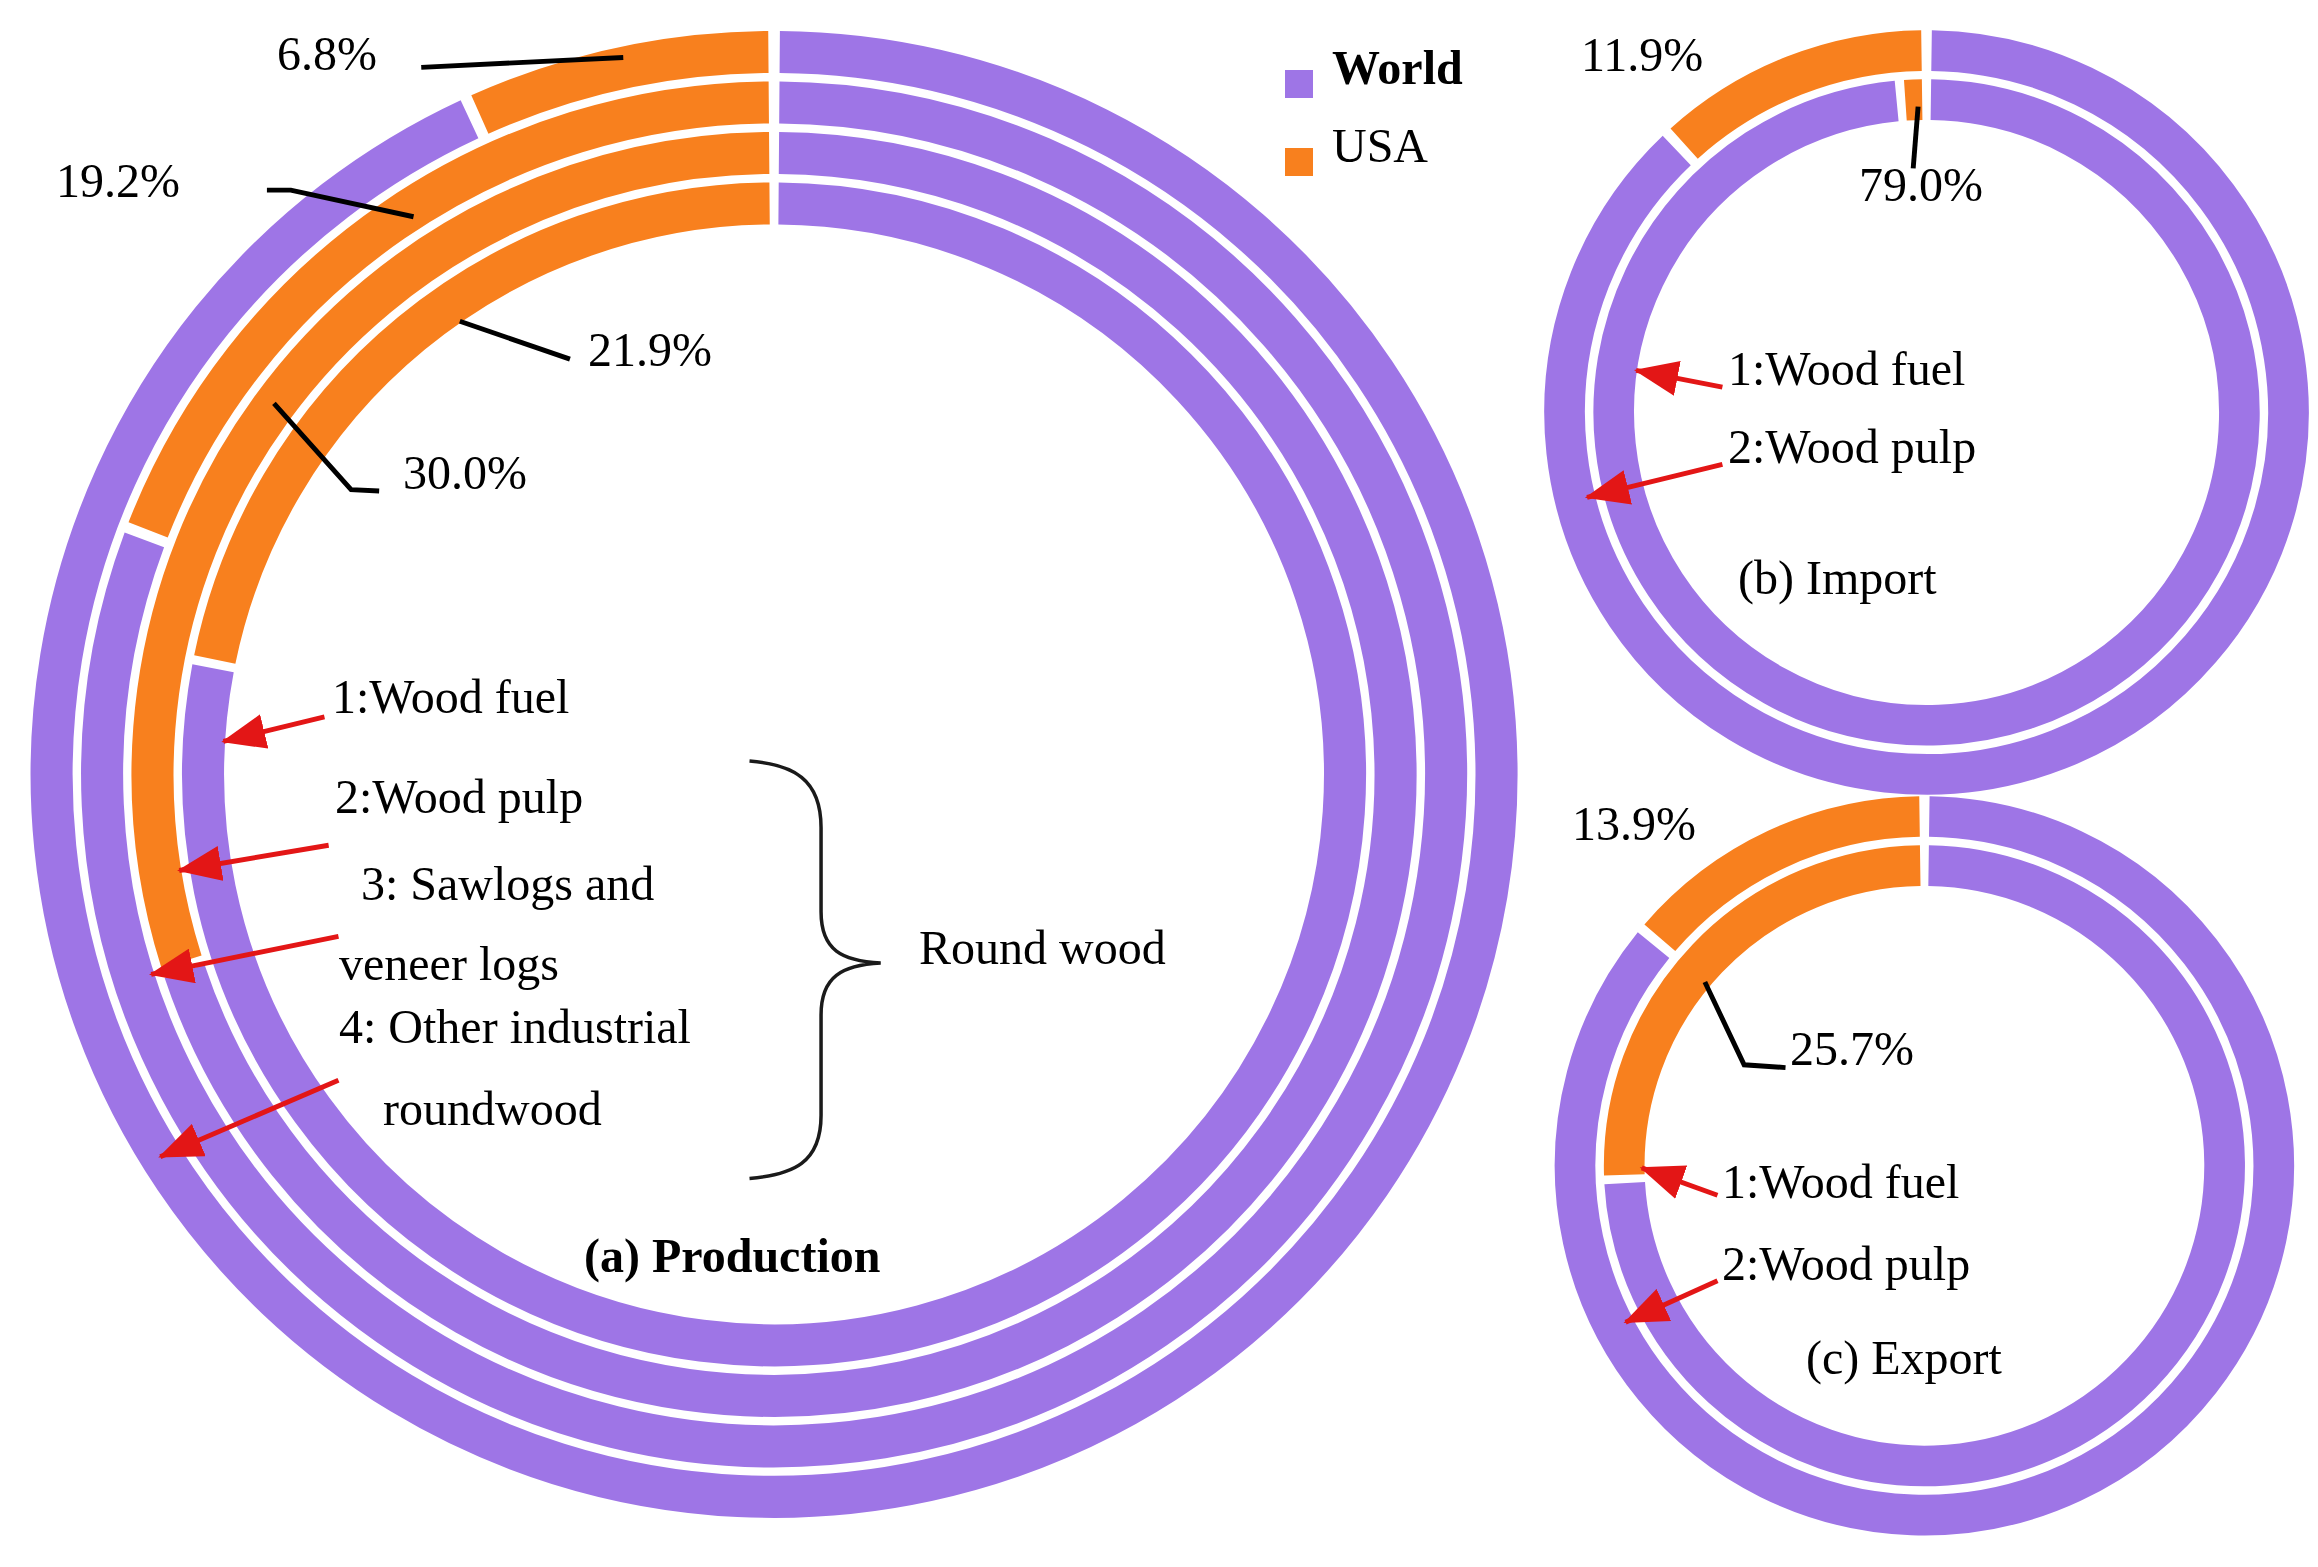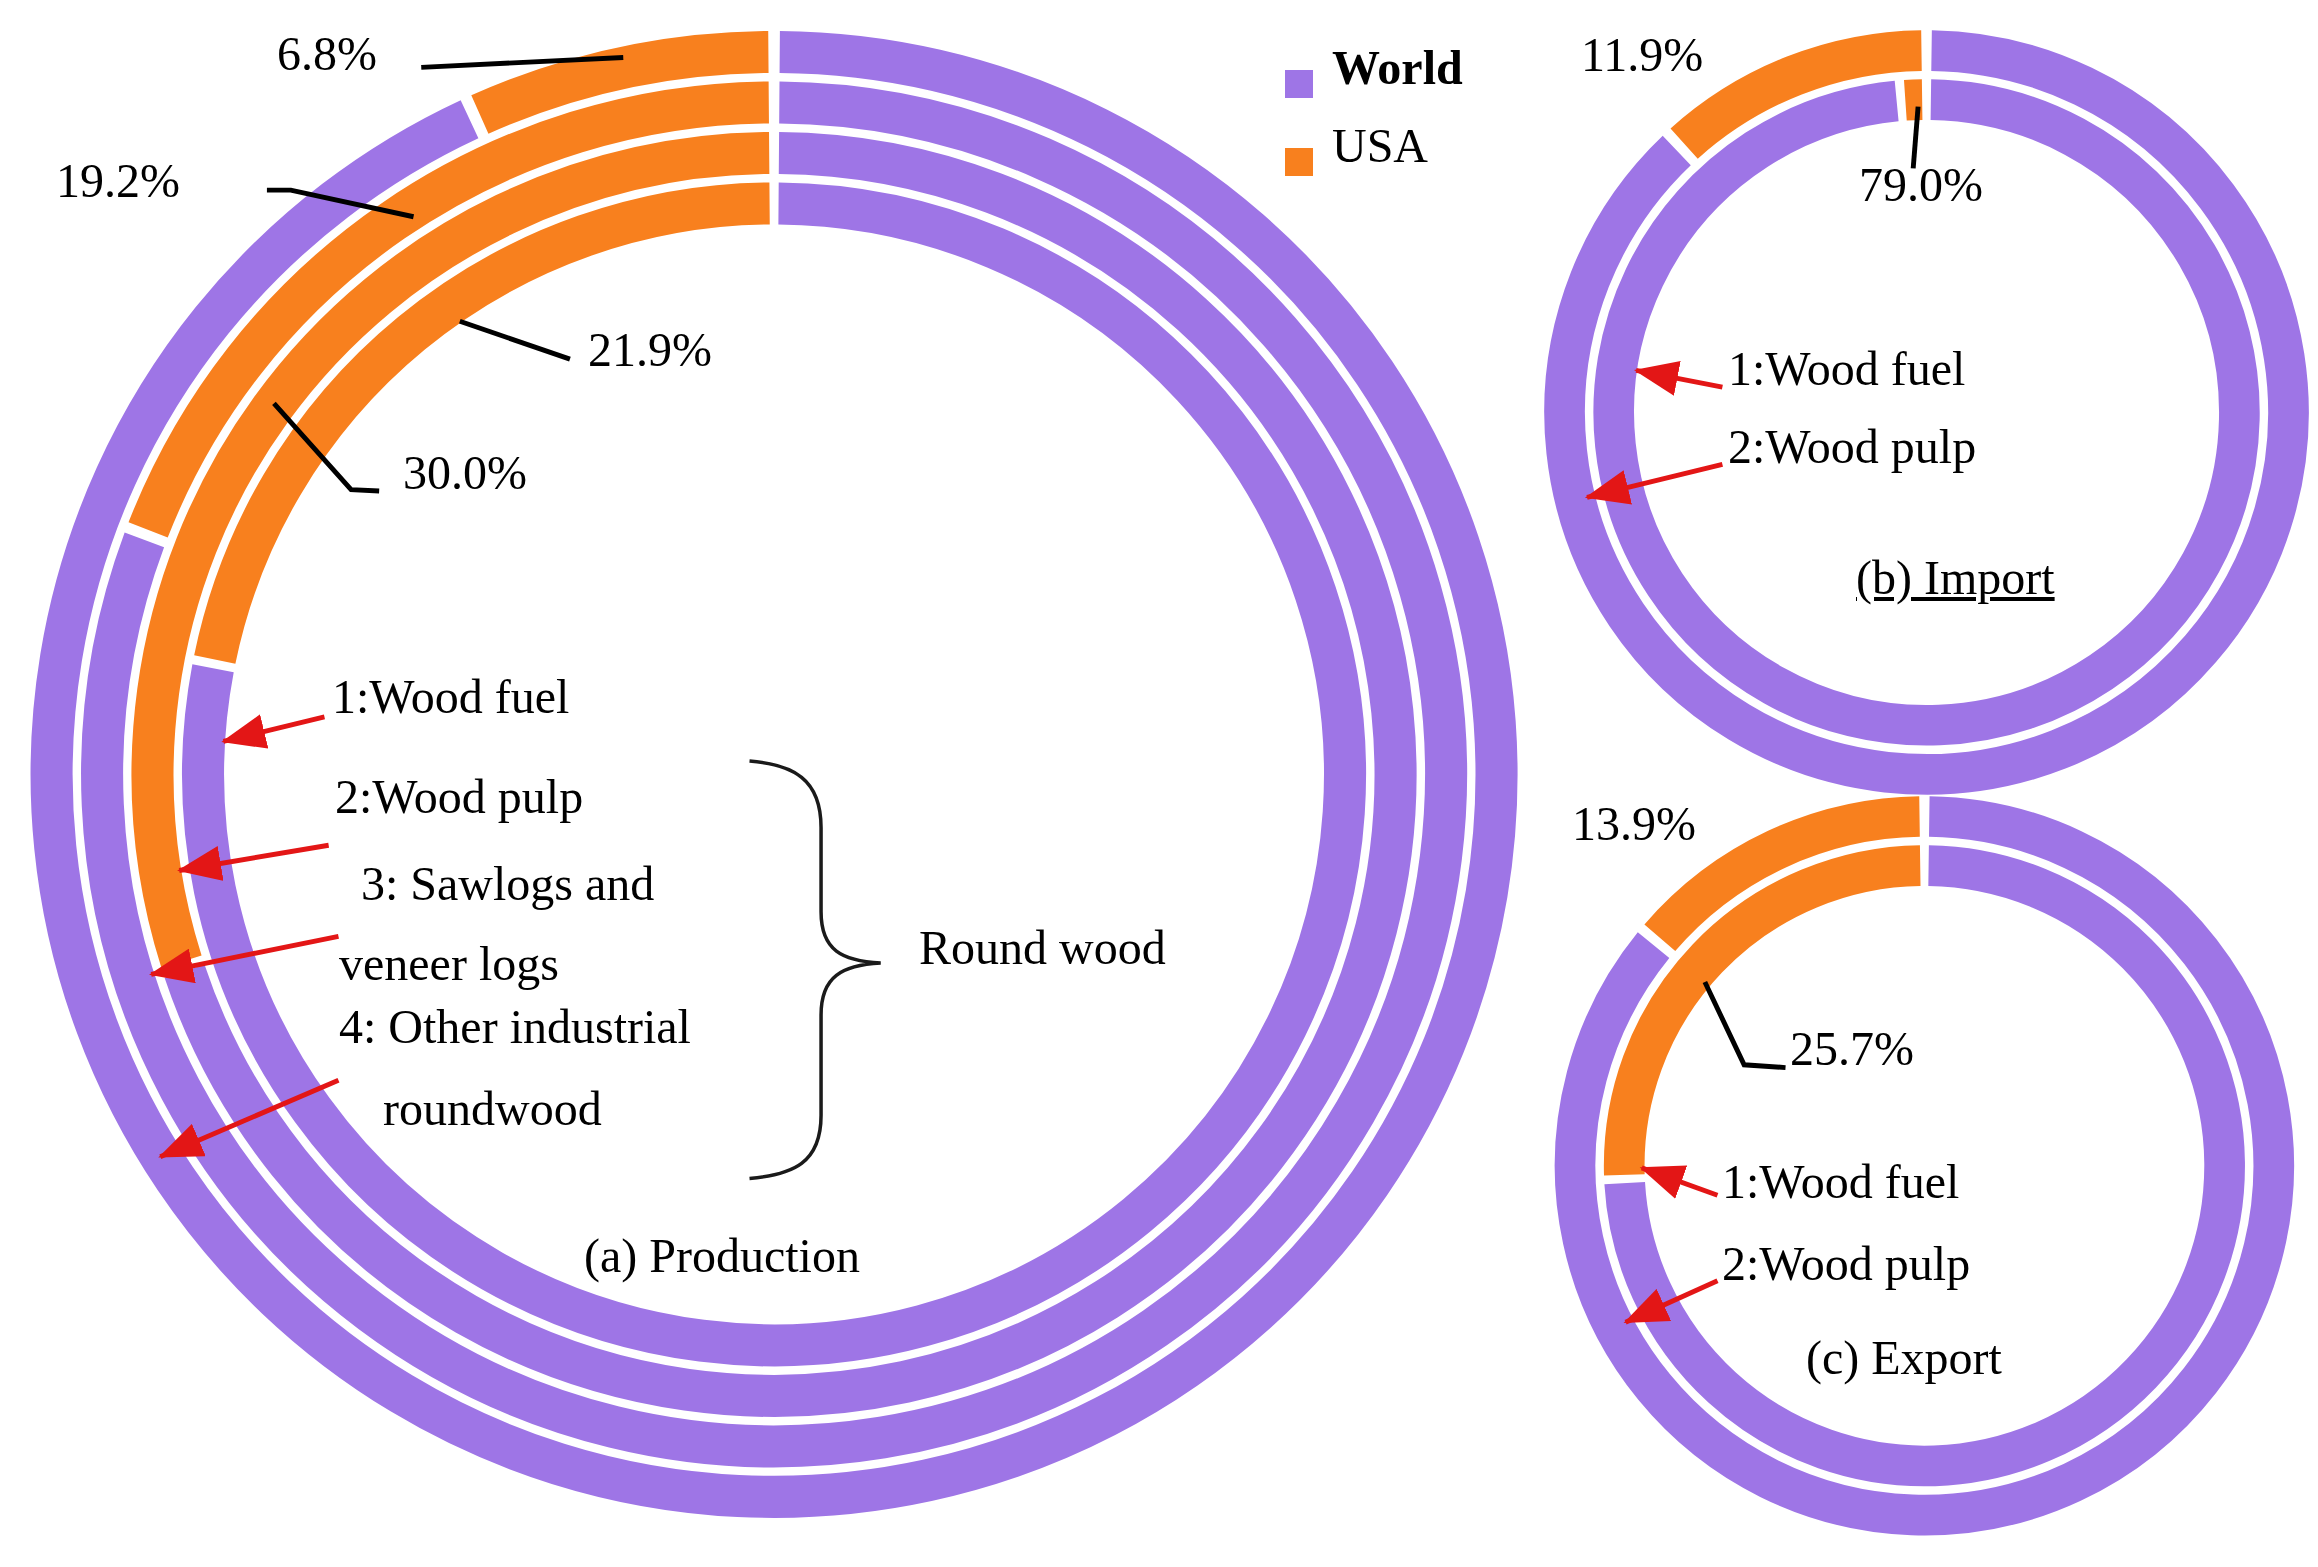--- a/index.html
+++ b/index.html
@@ -76,27 +76,27 @@
   <div class="lbl" style="left:403px;top:448px;">30.0%</div>
 
   <div class="lbl" style="left:332px;top:672px;">1:Wood fuel</div>
   <div class="lbl" style="left:335px;top:772px;">2:Wood pulp</div>
   <div class="lbl" style="left:345px;top:859px;margin-left:16px;">3: Sawlogs and</div>
   <div class="lbl" style="left:339px;top:939px;">veneer logs</div>
   <div class="lbl" style="left:339px;top:1002px;">4: Other industrial</div>
   <div class="lbl" style="left:335px;top:1084px;margin-left:48px;">roundwood</div>
 
   <div class="lbl" style="left:919px;top:923px;">Round wood</div>
-  <div class="lbl" style="left:584px;top:1231px;">(a) Production</div>
+  <div class="lbl" style="left:584px;top:1231px;font-weight:bold;">(a) Production</div>
 
   <div class="lbl" style="left:1581px;top:29.5px;">11.9%</div>
   <div class="lbl" style="left:1859px;top:160px;">79.0%</div>
   <div class="lbl" style="left:1728px;top:344px;">1:Wood fuel</div>
   <div class="lbl" style="left:1728px;top:422px;">2:Wood pulp</div>
-  <div class="lbl" style="left:1856px;top:553px;text-decoration:underline;">(b) Import</div>
+  <div class="lbl" style="left:1738px;top:553px;">(b) Import</div>
 
   <div class="lbl" style="left:1572px;top:799px;">13.9%</div>
   <div class="lbl" style="left:1790px;top:1024px;">25.7%</div>
   <div class="lbl" style="left:1722px;top:1157px;">1:Wood fuel</div>
   <div class="lbl" style="left:1722px;top:1239px;">2:Wood pulp</div>
   <div class="lbl" style="left:1806px;top:1333px;">(c) Export</div>
 
 </div>
 
 

